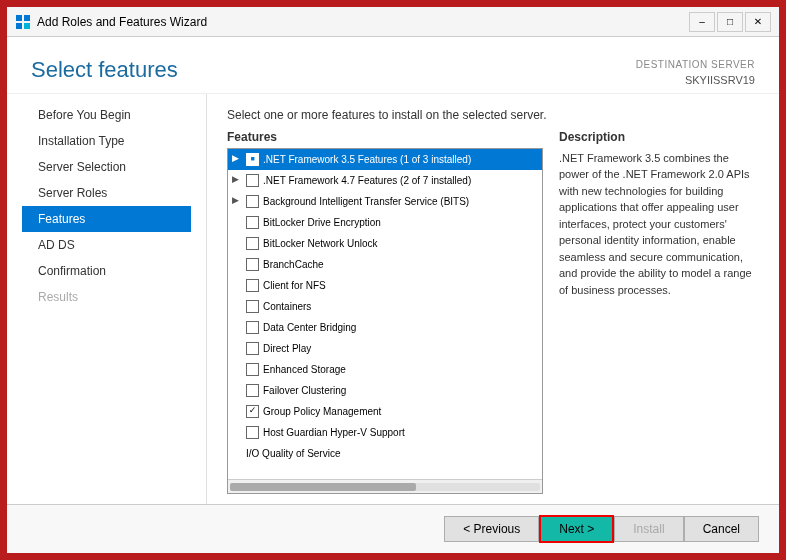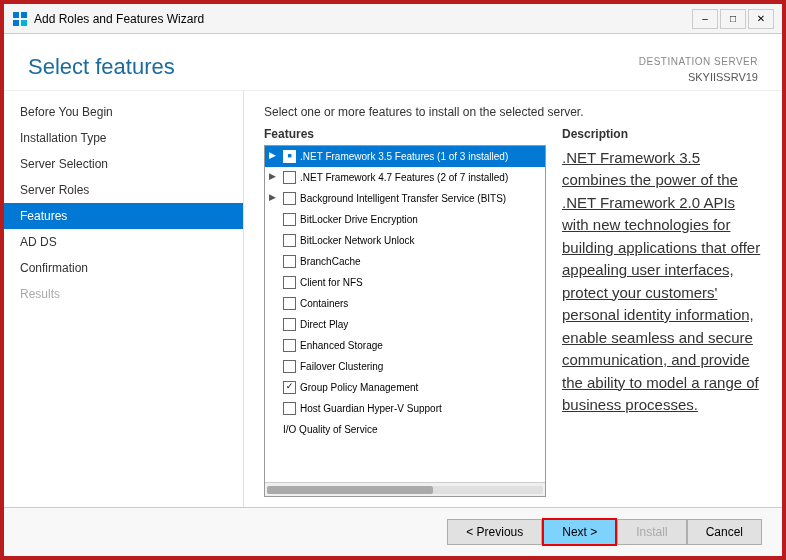--- a/index.html
+++ b/index.html
@@ -11,21 +11,21 @@
       justify-content: center;
       align-items: center;
       width: 786px;
       height: 560px;
       overflow: hidden;
     }
     .window {
       width: 786px;
       height: 560px;
       background: #fff;
-      border: 4px solid #b91c1c;
+      border: 7px solid #b91c1c;
       display: flex;
       flex-direction: column;
       box-shadow: 2px 2px 8px rgba(0,0,0,0.3);
     }
     .title-bar {
       background: #f5f5f5;
       border-bottom: 1px solid #ccc;
       height: 30px;
       display: flex;
       align-items: center;
@@ -95,24 +95,24 @@
       overflow: hidden;
     }
 
     .body-area {
       display: flex;
       flex: 1;
       overflow: hidden;
     }
 
     .sidebar {
-      width: 240px;
+      width: 200px;
       background: #fff;
       border-right: 1px solid #e0e0e0;
-      padding: 8px 0;
+      padding: 8px 15px;
       flex-shrink: 0;
     }
     .sidebar-item {
       padding: 6px 16px;
       font-size: 12px;
       color: #333;
       cursor: pointer;
     }
     .sidebar-item.active {
       background: #0078d4;
@@ -261,24 +261,23 @@
       width: 200px;
       flex-shrink: 0;
     }
     .description-label {
       font-size: 12px;
       font-weight: 700;
       color: #333;
       margin-bottom: 6px;
     }
     .description-text {
-      font-size: 15px;
+      font-size: 11px;
       color: #333;
       line-height: 1.5;
-      text-decoration: underline;
     }
 
     .footer {
       border-top: 1px solid #ccc;
       padding: 10px 20px;
       display: flex;
       justify-content: flex-end;
       align-items: center;
       background: #f8f8f8;
       flex-shrink: 0;
@@ -286,21 +285,21 @@
     .footer-btn {
       padding: 5px 18px;
       font-size: 12px;
       cursor: pointer;
       border: 1px solid #adadad;
       background: #e1e1e1;
       color: #000;
     }
     .footer-btn.primary {
       border: 2px solid #e00;
-      background: #7dd3fc;
+      background: #14b8a6;
     }
     .footer-btn:disabled {
       color: #aaa;
       cursor: default;
     }
 
     ::-webkit-scrollbar { width: 12px; }
     ::-webkit-scrollbar-track { background: #f0f0f0; }
     ::-webkit-scrollbar-thumb { background: #c0c0c0; border: 1px solid #aaa; }
   </style>
@@ -402,20 +401,25 @@
                   <span class="checkbox"></span>
                   <span class="item-label">Client for NFS</span>
                 </div>
 
                 <div class="feature-item">
                   <span class="expand-arrow">&nbsp;</span>
                   <span class="checkbox"></span>
                   <span class="item-label">Containers</span>
                 </div>
 
+                <div class="feature-item">
+                  <span class="expand-arrow">&nbsp;</span>
+                  <span class="checkbox"></span>
+                  <span class="item-label">Data Center Bridging</span>
+                </div>
 
                 <div class="feature-item">
                   <span class="expand-arrow">&nbsp;</span>
                   <span class="checkbox"></span>
                   <span class="item-label">Direct Play</span>
                 </div>
 
                 <div class="feature-item">
                   <span class="expand-arrow">&nbsp;</span>
                   <span class="checkbox"></span>

